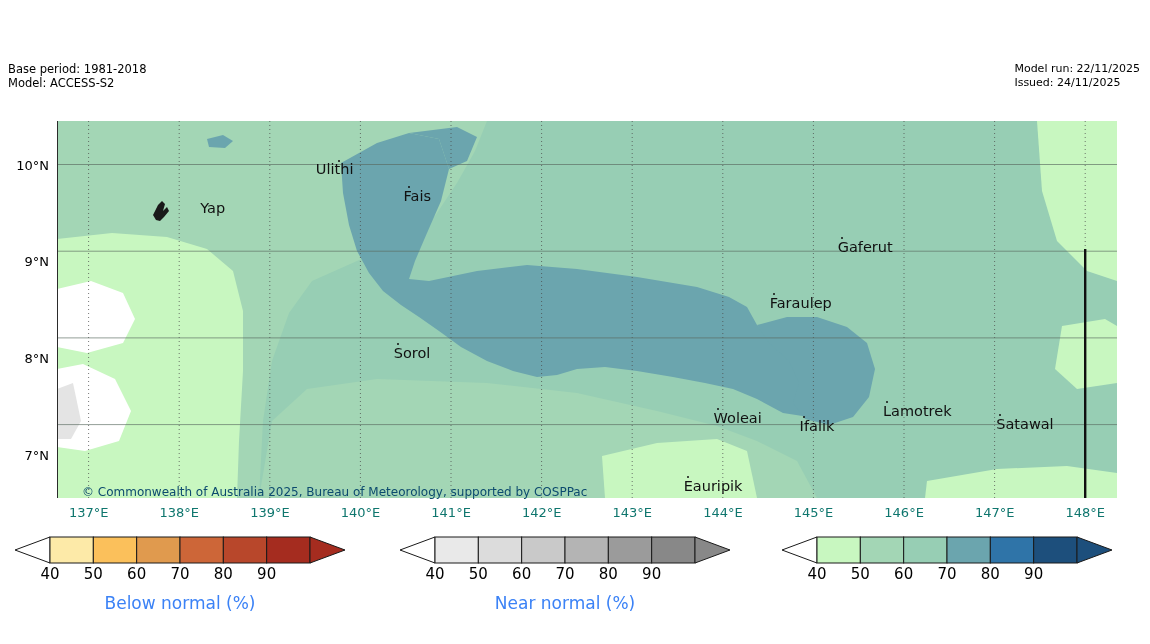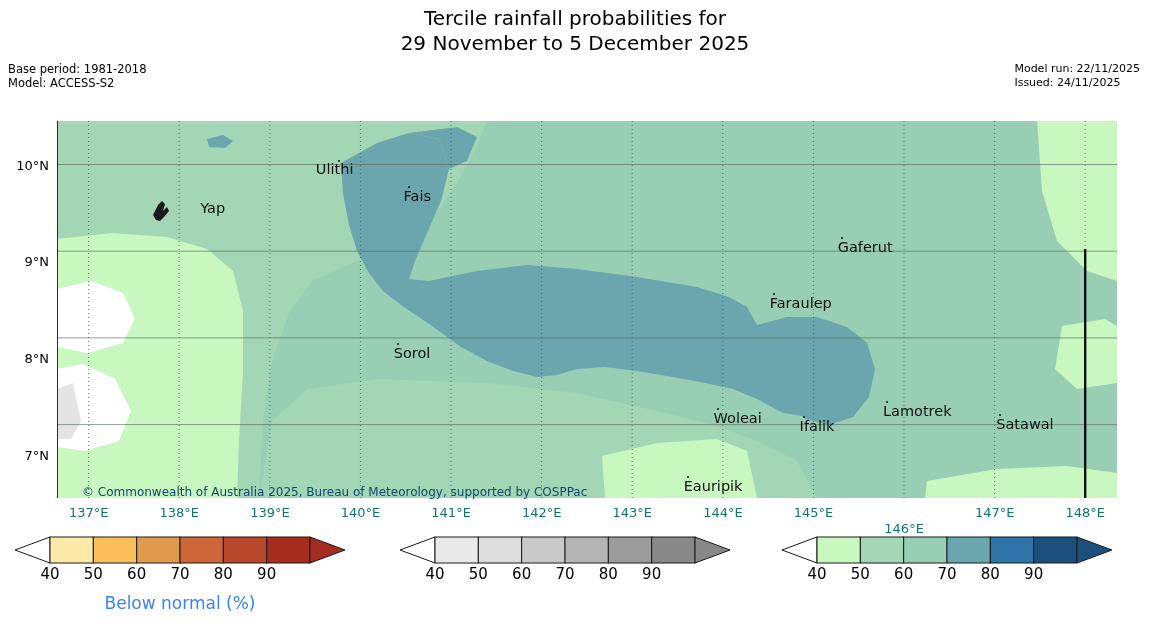--- a/index.html
+++ b/index.html
@@ -137,24 +137,20 @@
     font-size: 17px;
     color: #3b82f6;
     margin-top: 6px;
   }
 </style>
 </head>
 <body>
 
 <div id="page">
 
-  <div id="title">
-    <span class="line">Tercile rainfall probabilities for</span>
-    <span class="line">29 November to 5 December 2025</span>
-  </div>
 
   <div id="meta-left">
     <span class="meta-line">Base period: 1981-2018</span>
     <span class="meta-line">Model: ACCESS-S2</span>
   </div>
 
   <div id="meta-right">
     <span class="meta-line">Model run: 22/11/2025</span>
     <span class="meta-line">Issued: 24/11/2025</span>
   </div>
@@ -228,21 +224,21 @@
   <div id="xticks-layer">
       <div class="xtick" style="left: 88.7094px;">137°E</div>
       <div class="xtick" style="left: 179.308px;">138°E</div>
       <div class="xtick" style="left: 269.906px;">139°E</div>
       <div class="xtick" style="left: 360.504px;">140°E</div>
       <div class="xtick" style="left: 451.103px;">141°E</div>
       <div class="xtick" style="left: 541.701px;">142°E</div>
       <div class="xtick" style="left: 632.299px;">143°E</div>
       <div class="xtick" style="left: 722.897px;">144°E</div>
       <div class="xtick" style="left: 813.496px;">145°E</div>
-      <div class="xtick" style="left: 904.094px; margin-top: 16px;">146°E</div>
+      <div class="xtick" style="left: 904.094px;">146°E</div>
       <div class="xtick" style="left: 994.692px;">147°E</div>
       <div class="xtick" style="left: 1085.29px;">148°E</div>
     </div>
   <div id="yticks-layer">
       <div class="ytick" style="top: 164.5px;">10°N</div>
       <div class="ytick" style="top: 261.167px;">9°N</div>
       <div class="ytick" style="top: 357.833px;">8°N</div>
       <div class="ytick" style="top: 454.5px;">7°N</div>
     </div>
   <div id="places-layer">
@@ -309,20 +305,21 @@
           </svg>
         </div>
         <div class="cbar-ticks">
           <span class="cbar-ticklabel" style="left: 36px;">40</span>
           <span class="cbar-ticklabel" style="left: 79.3333px;">50</span>
           <span class="cbar-ticklabel" style="left: 122.667px;">60</span>
           <span class="cbar-ticklabel" style="left: 166px;">70</span>
           <span class="cbar-ticklabel" style="left: 209.333px;">80</span>
           <span class="cbar-ticklabel" style="left: 252.667px;">90</span>
         </div>
+        <div class="cbar-title">Near normal (%)</div>
       </div>
       <div class="cbar-group" style="left: 781px; width: 332px;">
         <div class="cbar-wrap">
           <svg class="cbar-svg" width="332" height="28">
             <path d="M36,1 L36,27 L1,14 Z" fill="#ffffff" stroke="#1a1a1a" stroke-width="1"></path>
             <rect x="36" y="1" width="43.333333333333336" height="26" fill="#c8f7c0" stroke="#1a1a1a" stroke-width="1"></rect>
             <rect x="79.33333333333334" y="1" width="43.333333333333336" height="26" fill="#a3d6b5" stroke="#1a1a1a" stroke-width="1"></rect>
             <rect x="122.66666666666667" y="1" width="43.333333333333336" height="26" fill="#97ceb4" stroke="#1a1a1a" stroke-width="1"></rect>
             <rect x="166" y="1" width="43.333333333333336" height="26" fill="#6ba5ae" stroke="#1a1a1a" stroke-width="1"></rect>
             <rect x="209.33333333333334" y="1" width="43.333333333333336" height="26" fill="#2f74a8" stroke="#1a1a1a" stroke-width="1"></rect>

